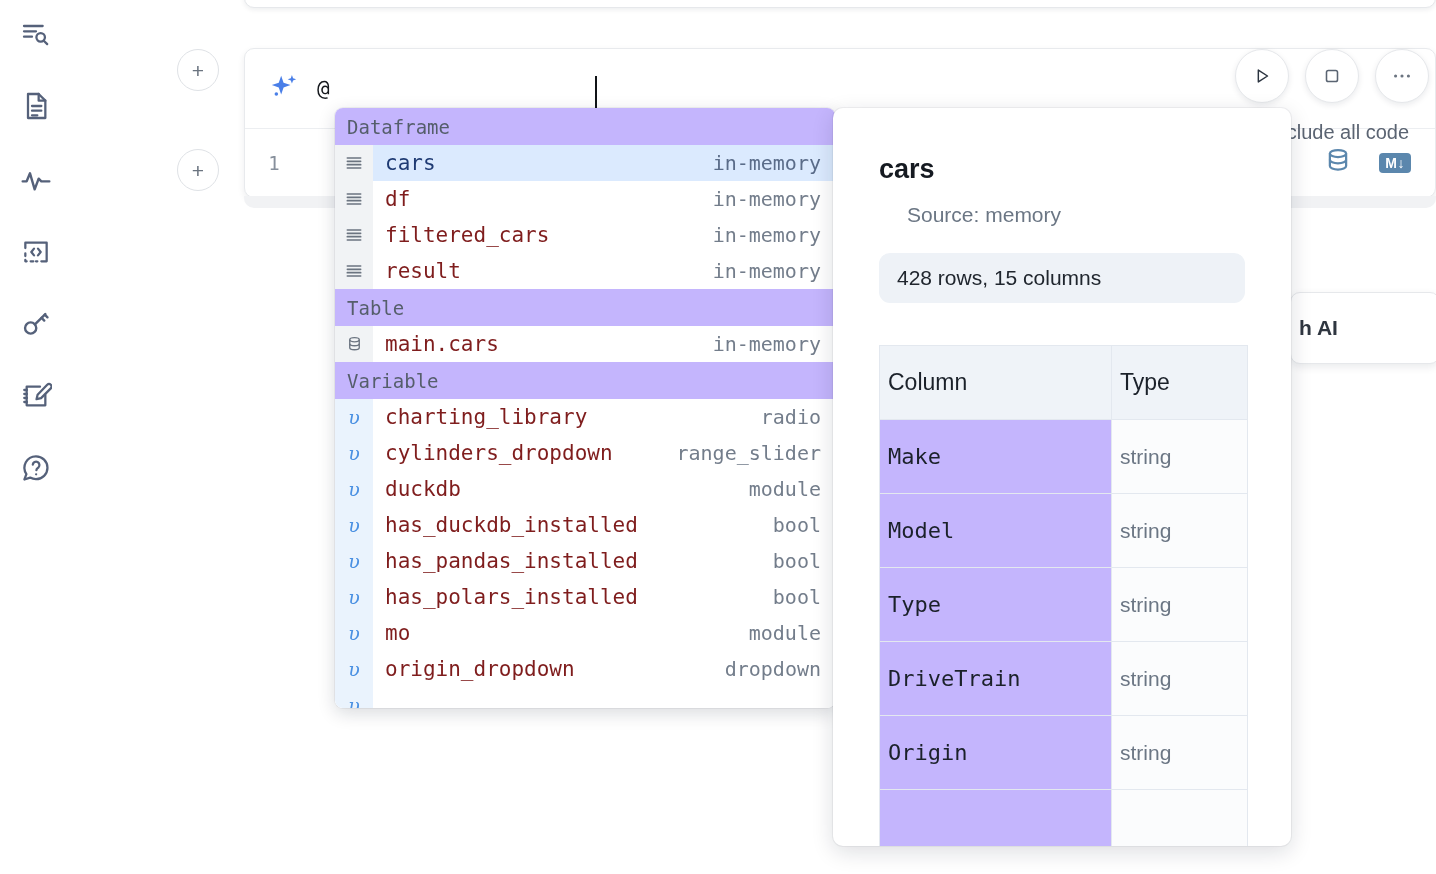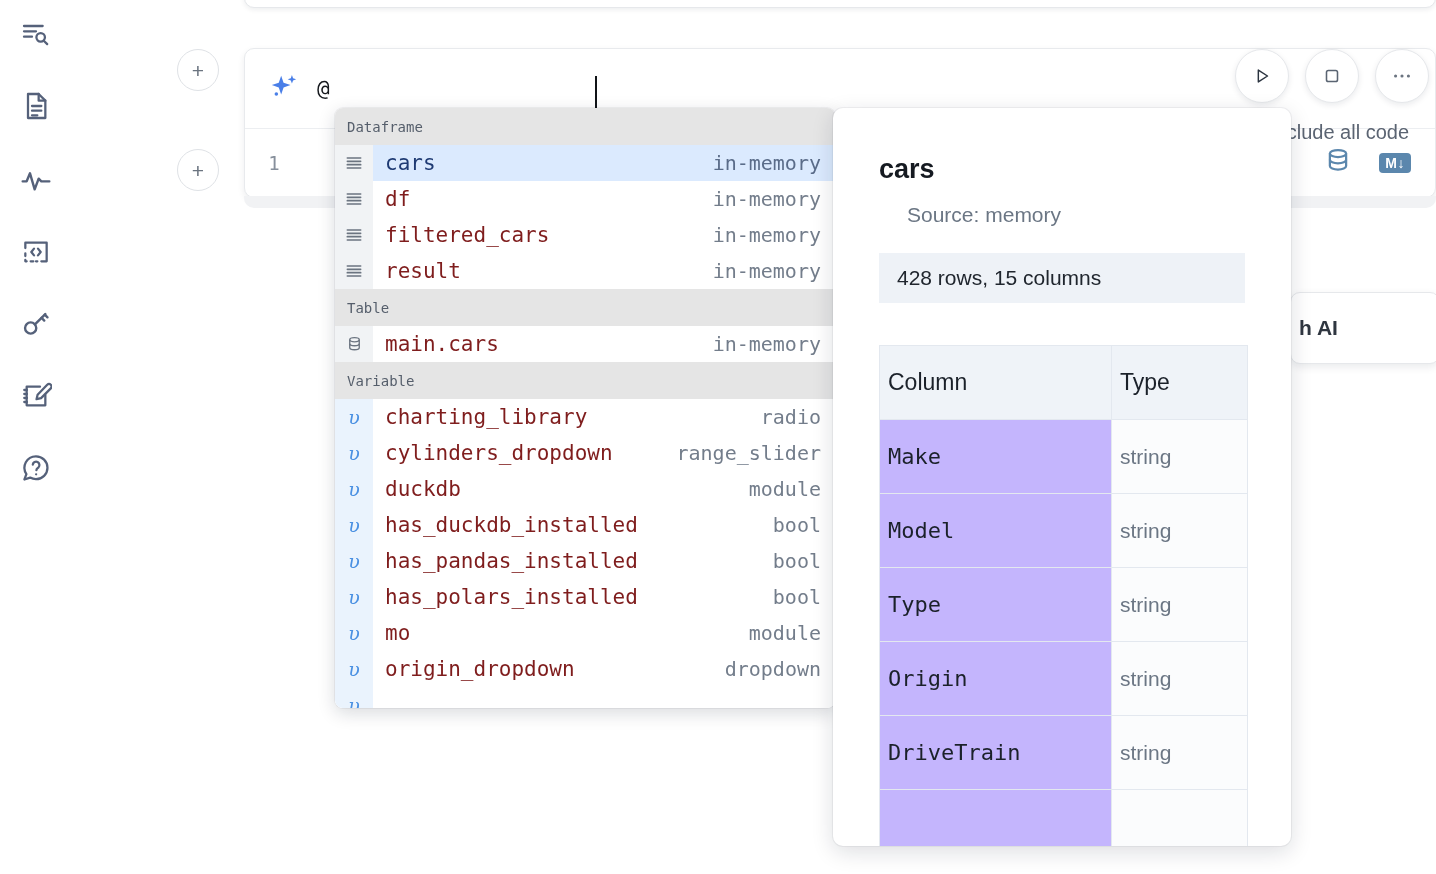--- a/index.html
+++ b/index.html
@@ -113,22 +113,22 @@
 
   
   .ac {
     position: absolute; left: 335px; top: 108px; width: 500px; height: 600px;
     background: #ffffff; border-radius: 8px;
     box-shadow: 0 5px 18px rgba(15,23,42,.16), 0 0 0 1px rgba(15,23,42,.05);
     overflow: hidden;
     font-family: "DejaVu Sans Mono", monospace;
   }
   .ac-section {
-    height: 37px; background: #e5e5e5; color: #555e6b;
-    font-size: 14px; display: flex; align-items: center; padding-left: 12px;
+    height: 37px; background: #c4b5fd; color: #555e6b;
+    font-size: 19px; display: flex; align-items: center; padding-left: 12px;
   }
   .ac-item {
     height: 36px; display: flex; align-items: center; background: #fff;
     cursor: pointer; position: relative;
   }
   .ac-item .gutter {
     width: 38px; height: 36px; background: #f1f3f5;
     display: flex; align-items: center; justify-content: center; flex: none;
   }
   .ac-item.var .gutter { background: #eaf3fd; color: #4a90e2; font-style: italic; font-size: 19px; }
@@ -142,21 +142,21 @@
   
   .details {
     position: absolute; left: 833px; top: 108px; width: 458px; height: 738px;
     background: #ffffff; border-radius: 10px;
     box-shadow: 0 6px 22px rgba(15,23,42,.14), 0 0 0 1px rgba(15,23,42,.05);
     overflow: hidden; padding: 46px 46px 0 46px;
   }
   .d-title { font-size: 27px; font-weight: bold; color: #151a21; }
   .d-source { margin-top: 18px; font-size: 21px; color: #6b7684; margin-left: 28px; }
   .d-pill {
-    margin-top: 26px; height: 50px; background: #eef2f7; border-radius: 0;
+    margin-top: 26px; height: 50px; background: #eef2f7; border-radius: 11px;
     display: flex; align-items: center; padding-left: 18px;
     font-size: 21px; color: #20262e;
   }
   .d-table { margin-top: 42px; width: 368px; border-collapse: collapse; table-layout: fixed; }
   .d-table th, .d-table td {
     border: 1px solid #e3e8ef; height: 74px; text-align: left; padding-left: 8px;
     font-weight: normal;
   }
   .d-table th { background: #eff3f8; font-size: 23px; color: #1b212a; font-family: "Liberation Sans", sans-serif; }
   .d-table td.col { background: #c4b5fd; font-size: 22px; color: #1b212a; font-family: "DejaVu Sans Mono", monospace; }
@@ -447,28 +447,28 @@
           </tr>
           <tr>
             <td class="col">Model</td>
             <td class="typ">string</td>
           </tr>
           <tr>
             <td class="col">Type</td>
             <td class="typ">string</td>
           </tr>
           <tr>
+            <td class="col">DriveTrain</td>
+            <td class="typ">string</td>
+          </tr>
+          <tr>
             <td class="col">Origin</td>
             <td class="typ">string</td>
           </tr>
           <tr>
-            <td class="col">DriveTrain</td>
-            <td class="typ">string</td>
-          </tr>
-          <tr>
             <td class="col"></td>
             <td class="typ"></td>
           </tr>
         </tbody>
     </table>
   </div>
 
 </div>
 
 </body></html>

